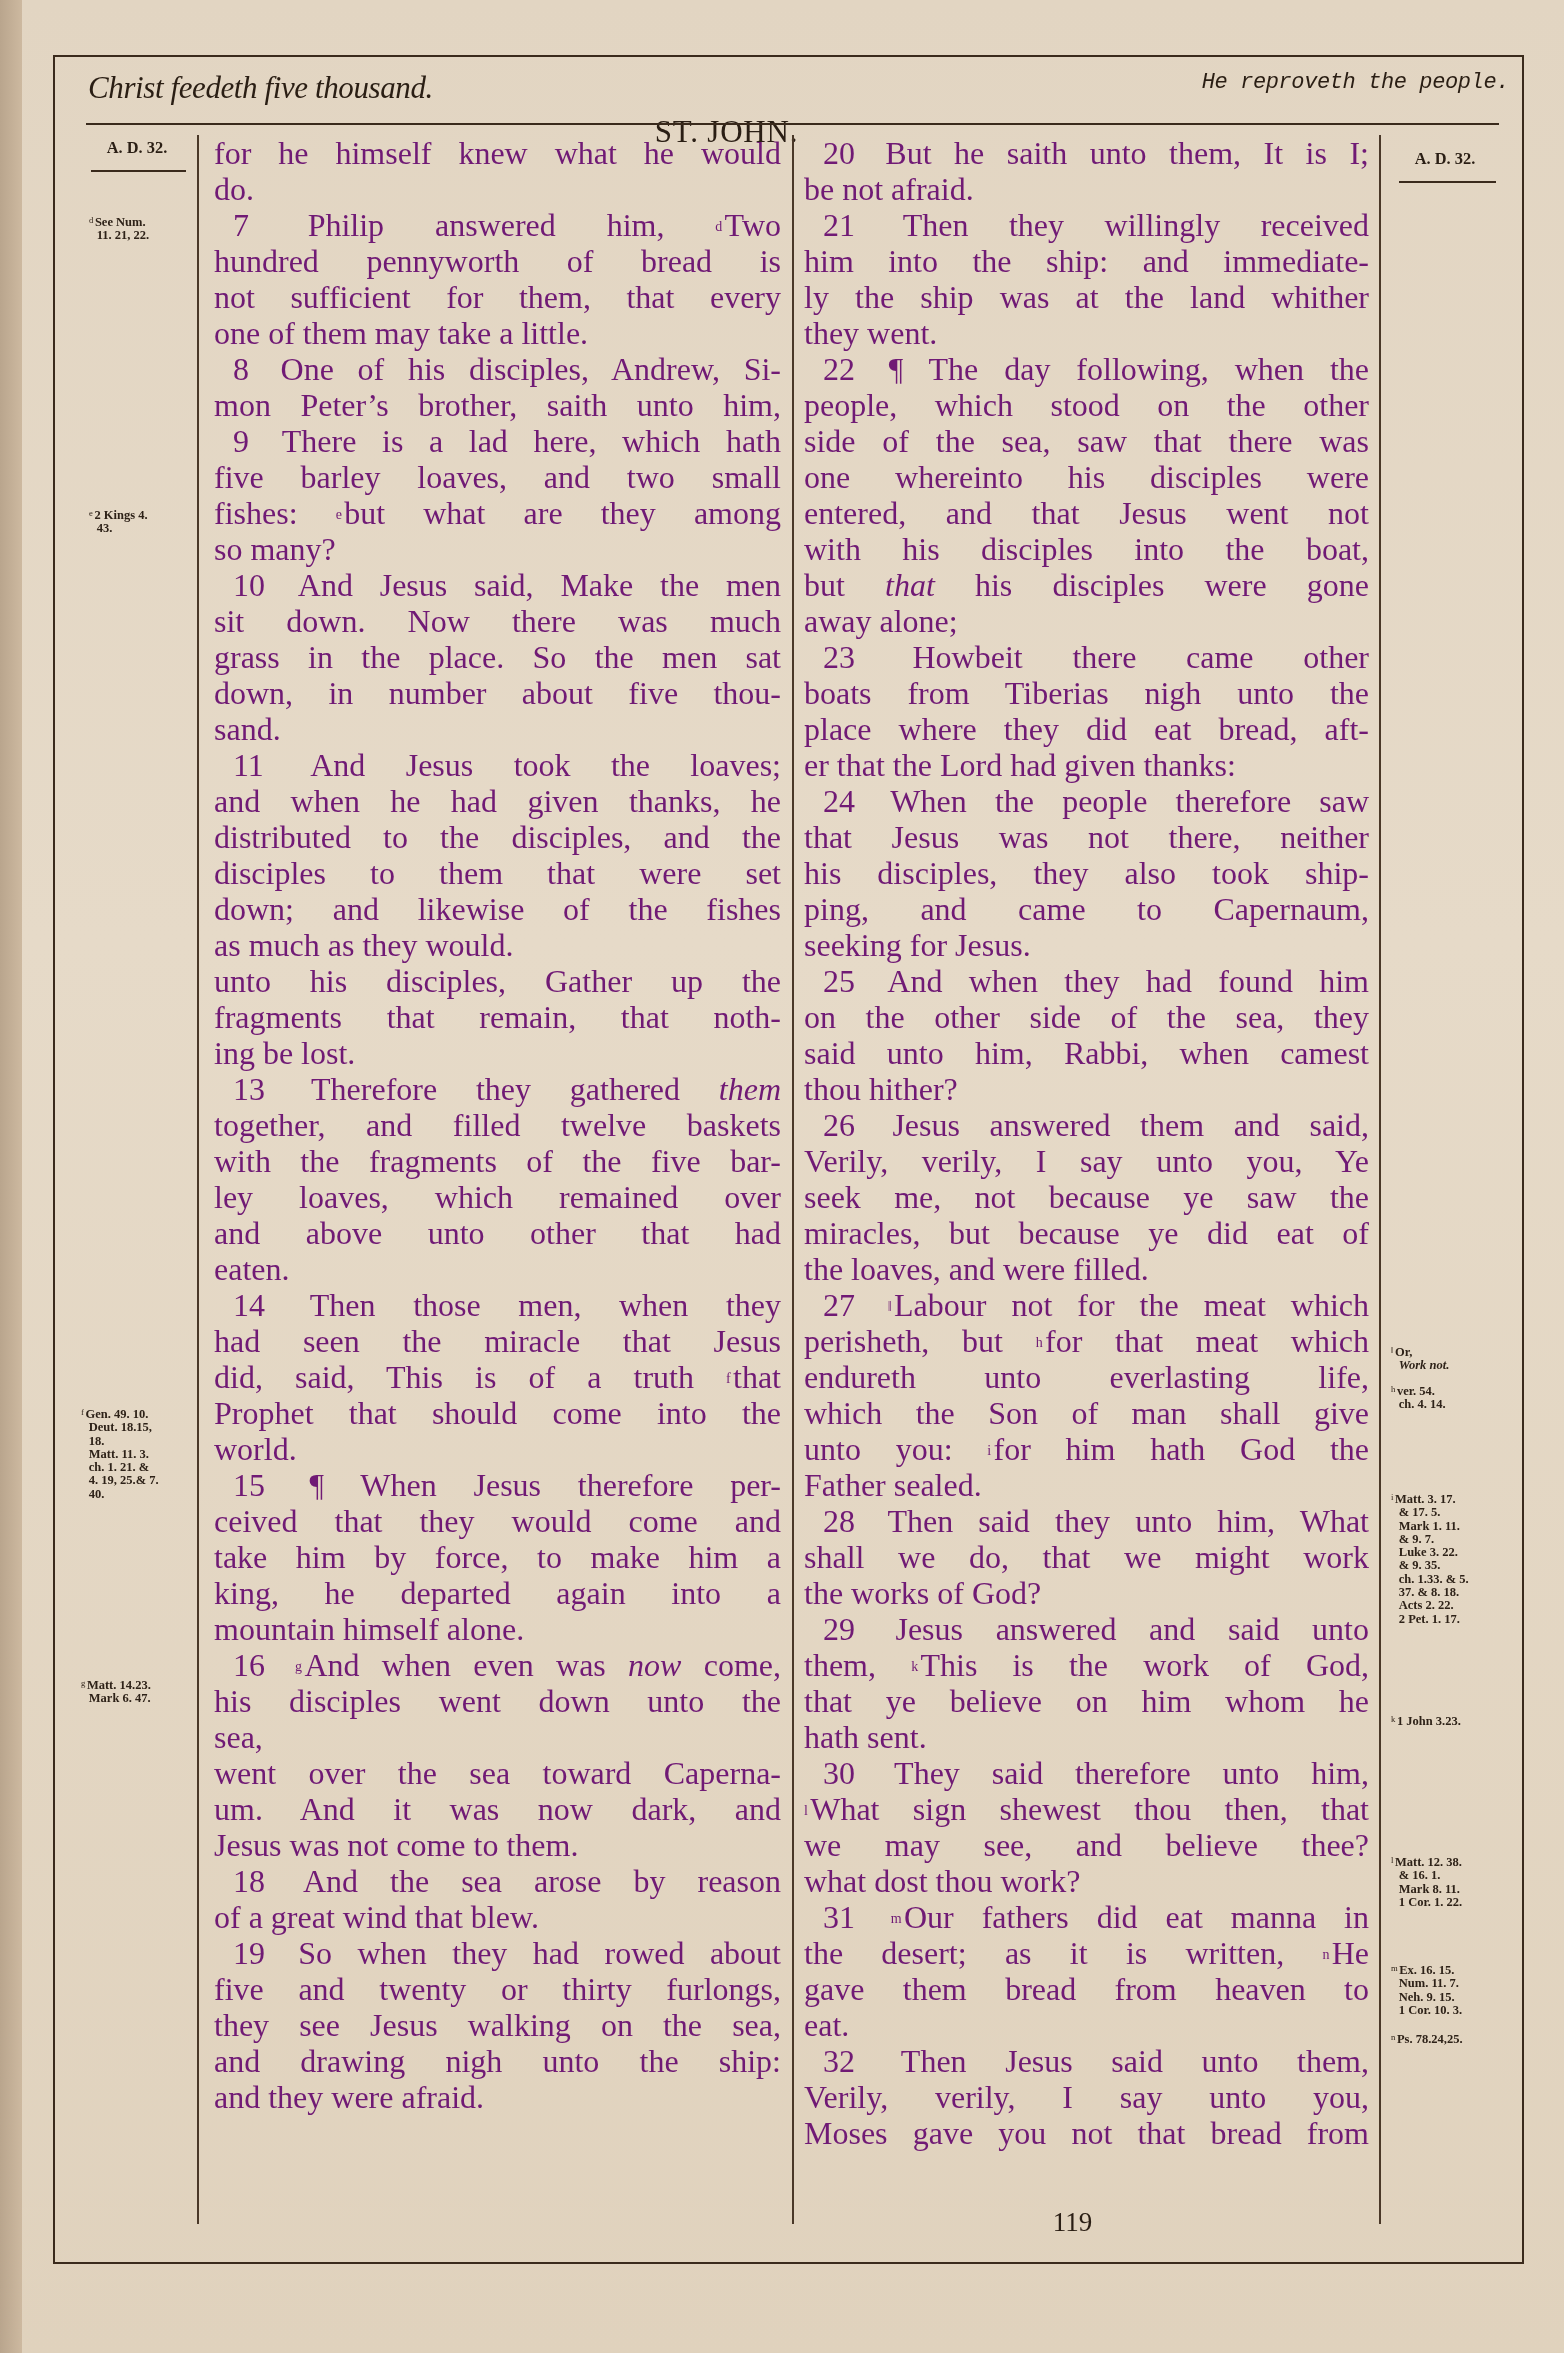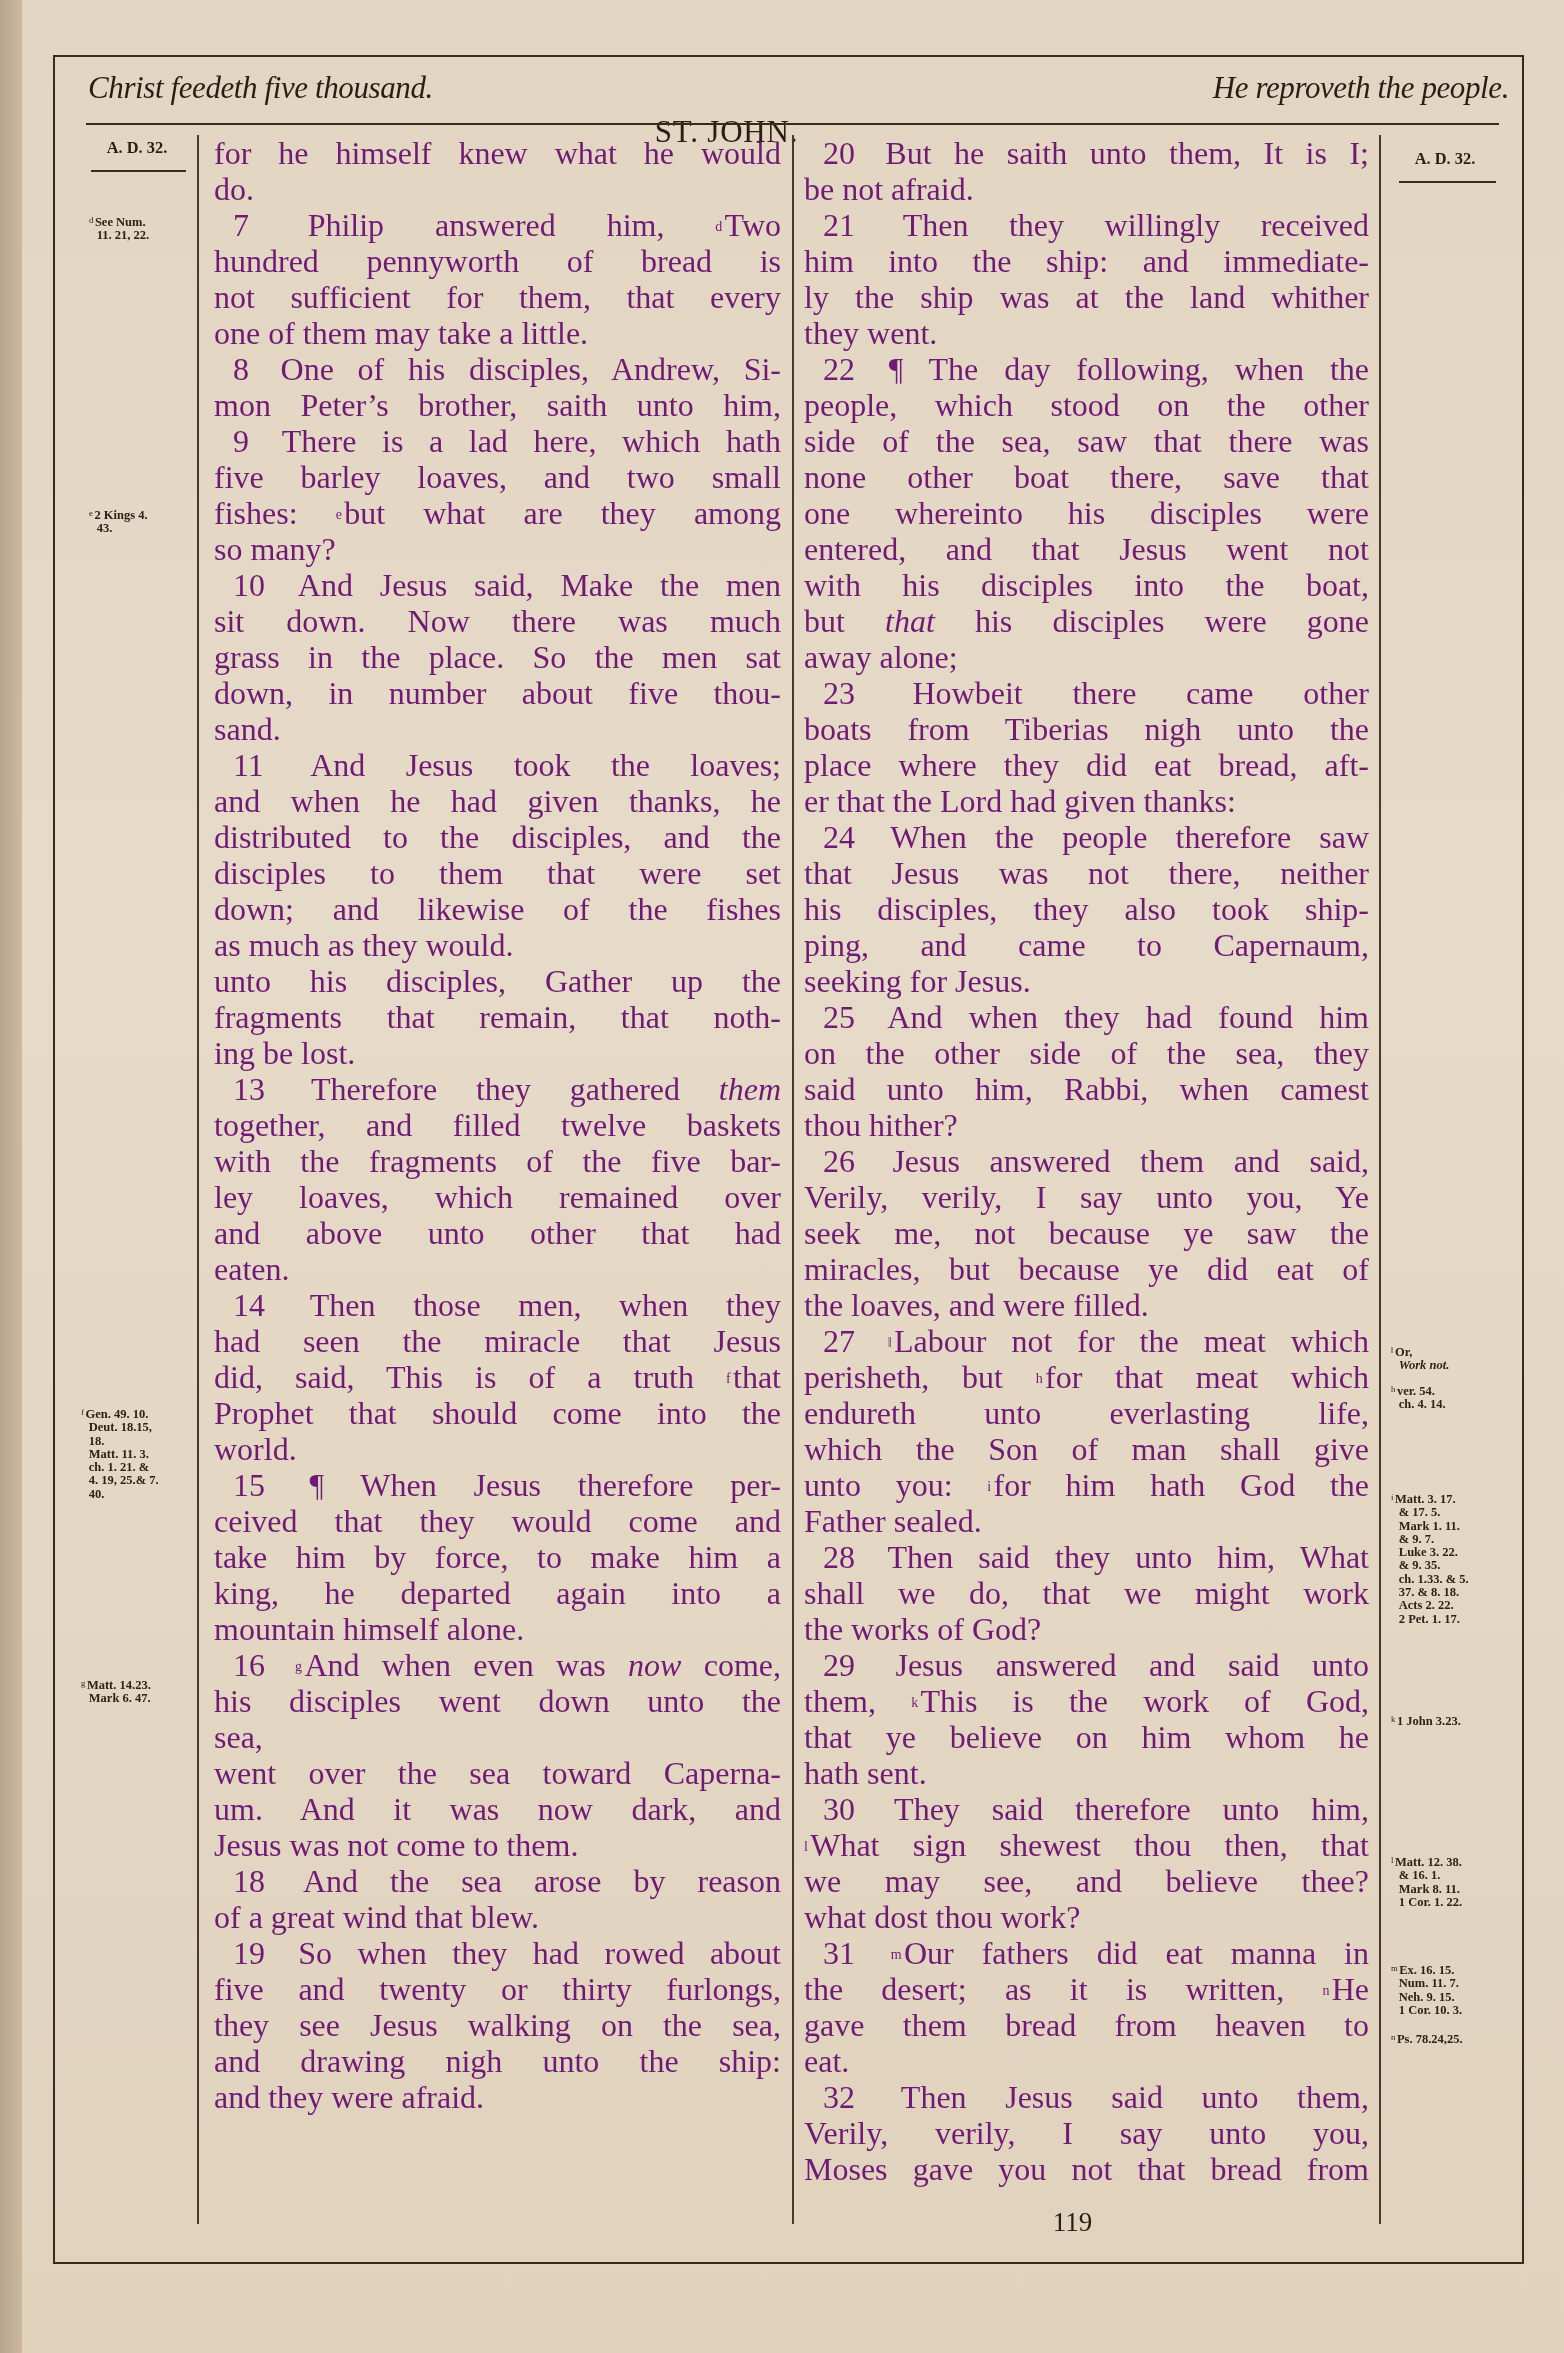--- a/index.html
+++ b/index.html
@@ -31,21 +31,21 @@
     .rh-left {
       position: absolute; left: 33px; top: 6.3px;
       font-style: italic; font-size: 31px; letter-spacing: -0.4px; text-align: right;
     }
     .rh-center {
       position: absolute; left: 0; right: 0; top: 6.3px; text-align: center;
       font-size: 31px; letter-spacing: 0.8px; padding-right: 125px; margin-top: 44px;
     }
     .rh-right {
       position: absolute; right: 14px; top: 6.3px;
-      font-style: italic; font-size: 31px; letter-spacing: -0.4px;
+      font-style: italic; font-size: 22px; letter-spacing: -0.4px; font-family: Liberation Mono, monospace;
     }
     .head-rule {
       position: absolute; left: 86px; top: 123px; width: 1413px; height: 2.3px;
       background: #3a2a1c;
     }
     .col-rule {
       position: absolute; width: 1.6px; background: #4a3828;
     }
     .margin-col {
       position: absolute; font-family: "Liberation Serif", serif;
@@ -177,21 +177,20 @@
 <div id="col-right" class="text-col" style="left:804px; top:135px; width:565px;">
     <span class="line indent"><span class="vn">20</span> But he saith unto them, It is I;</span>
     <span class="line last">be not afraid.</span>
     <span class="line indent"><span class="vn">21</span> Then they willingly received</span>
     <span class="line">him into the ship: and immediate-</span>
     <span class="line">ly the ship was at the land whither</span>
     <span class="line last">they went.</span>
     <span class="line indent"><span class="vn">22</span> ¶ The day following, when the</span>
     <span class="line">people, which stood on the other</span>
     <span class="line">side of the sea, saw that there was</span>
-    <span class="line">none other boat there, save that</span>
     <span class="line">one whereinto his disciples were</span>
     <span class="line">entered, and that Jesus went not</span>
     <span class="line">with his disciples into the boat,</span>
     <span class="line">but <span class="it">that</span> his disciples were gone</span>
     <span class="line last">away alone;</span>
     <span class="line indent"><span class="vn">23</span> Howbeit there came other</span>
     <span class="line">boats from Tiberias nigh unto the</span>
     <span class="line">place where they did eat bread, aft-</span>
     <span class="line last">er that the Lord had given thanks:</span>
     <span class="line indent"><span class="vn">24</span> When the people therefore saw</span>

